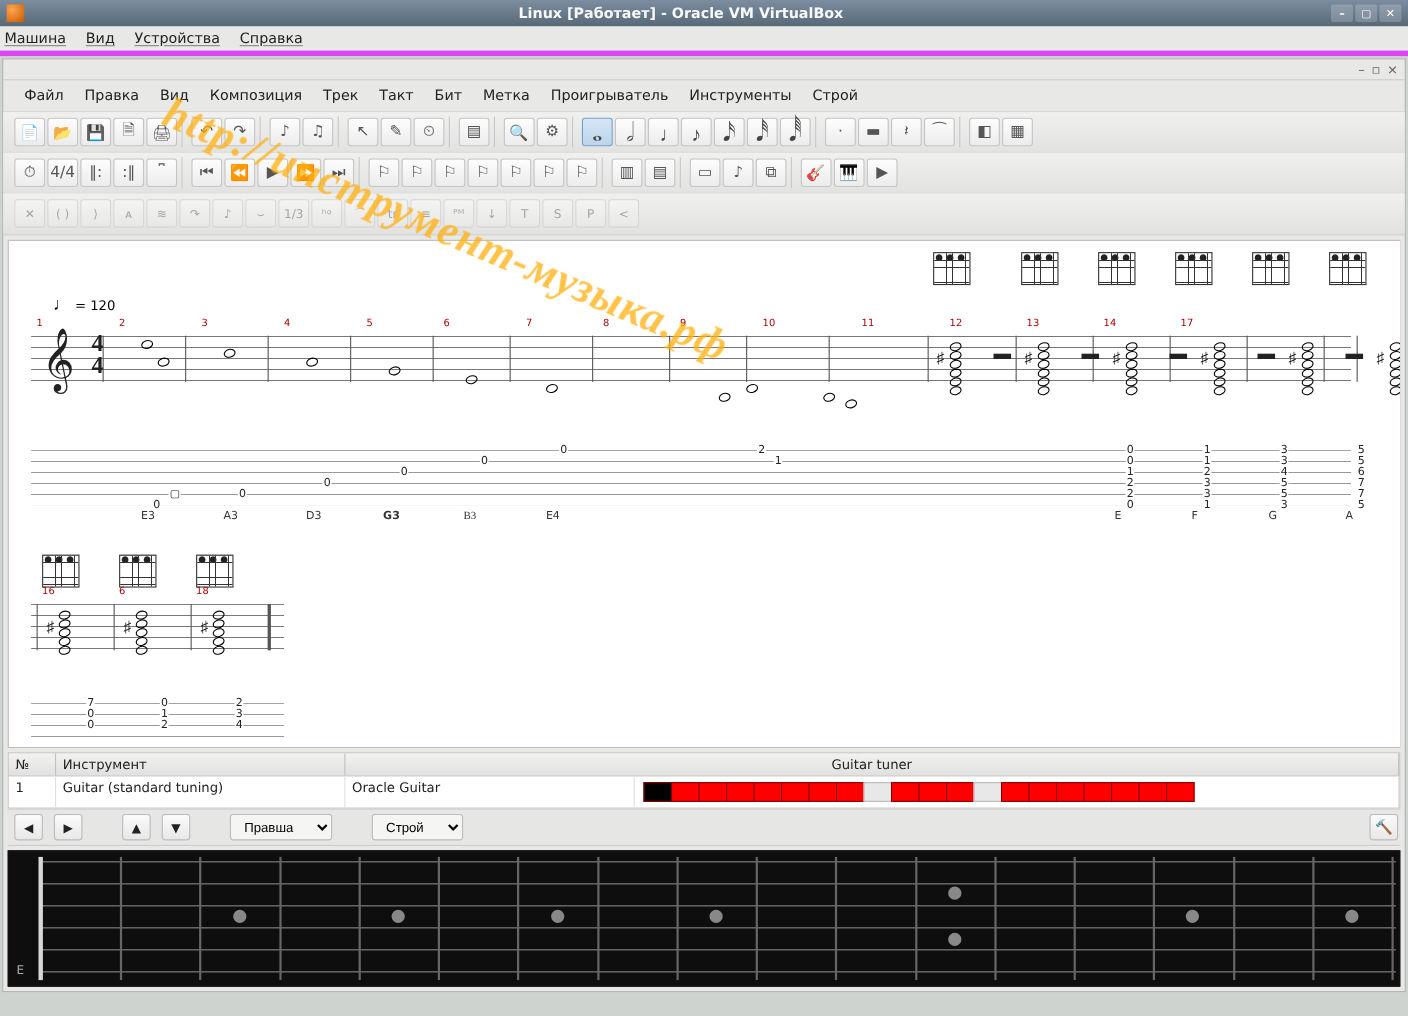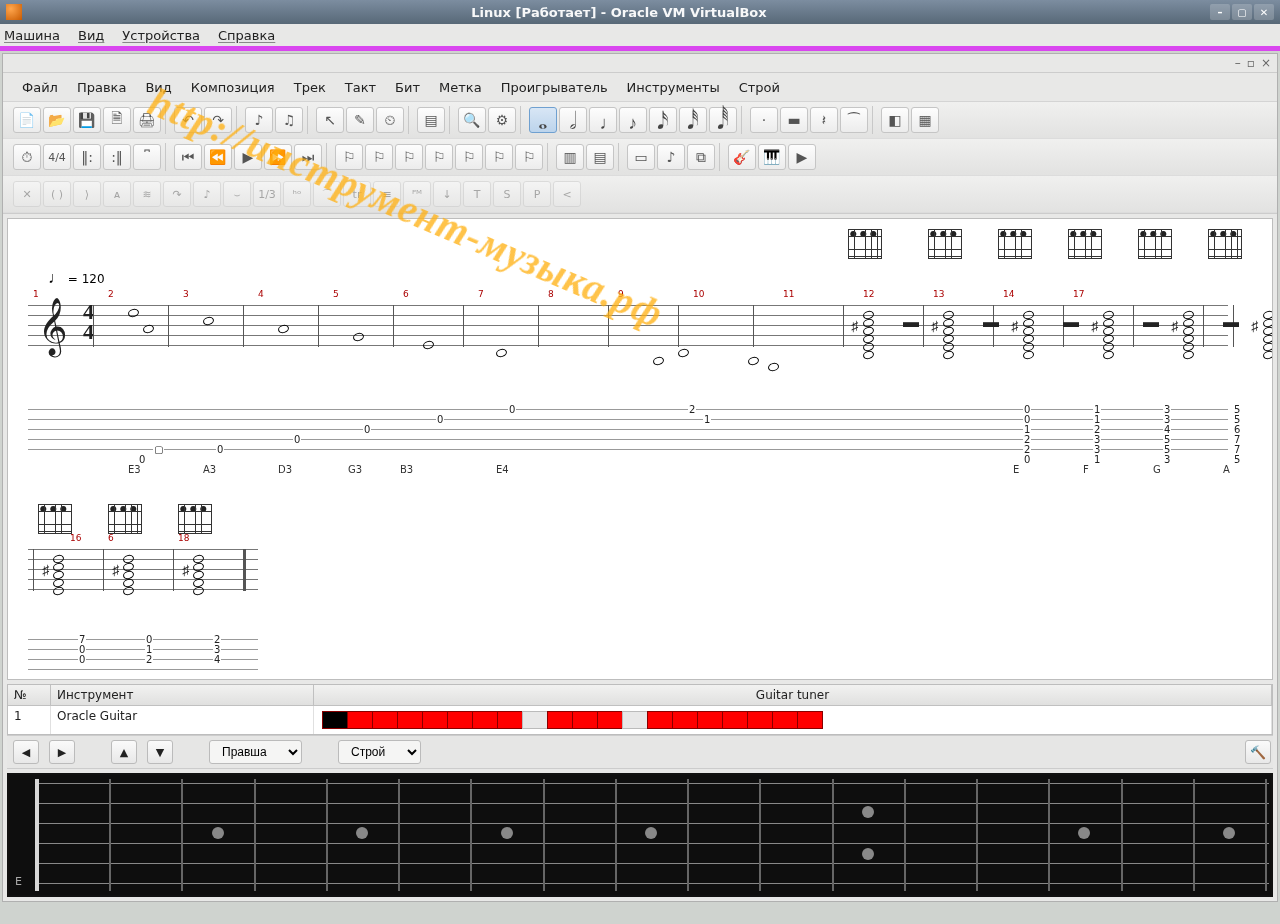--- a/index.html
+++ b/index.html
@@ -187,21 +187,21 @@
           </div>
         <div class="grp" id="r1g9">
             <div class="btn">◧</div>
             <div class="btn">▦</div>
           </div>
       </div>
 
       <div class="tb">
         <div class="grp" id="r2g1">
             <div class="btn">⏱</div>
-            <div class="btn" style="font-size: 11px;">4/4</div>
+            <div class="btn" style="font-size: 14px;">4/4</div>
             <div class="btn">‖:</div>
             <div class="btn">:‖</div>
             <div class="btn">⎴</div>
           </div>
         <div class="grp" id="r2g2">
             <div class="btn">⏮</div>
             <div class="btn">⏪</div>
             <div class="btn">▶</div>
             <div class="btn">⏩</div>
             <div class="btn">⏭</div>
@@ -424,22 +424,22 @@
               <div class="tabnum" style="left: 1205px; top: 5px;">5</div>
               <div class="tabnum" style="left: 1205px; top: 15px;">6</div>
               <div class="tabnum" style="left: 1205px; top: 25px;">7</div>
               <div class="tabnum" style="left: 1205px; top: 35px;">7</div>
               <div class="tabnum" style="left: 1205px; top: 45px;">5</div>
             </div>
           <div id="chordnames1">
               <div class="chordname" style="left: 100px;">E3</div>
               <div class="chordname" style="left: 175px;">A3</div>
               <div class="chordname" style="left: 250px;">D3</div>
-              <div class="chordname" style="left: 320px;">G3</div>
-              <div class="chordname" style="left: 372px;">B3</div>
+              <div class="chordname" style="left: 320px; font-weight: bold;">G3</div>
+              <div class="chordname" style="left: 393px; font-family: Liberation Serif, serif;">B3</div>
               <div class="chordname" style="left: 468px;">E4</div>
               <div class="chordname" style="left: 985px;">E</div>
               <div class="chordname" style="left: 1055px;">F</div>
               <div class="chordname" style="left: 1125px;">G</div>
               <div class="chordname" style="left: 1195px;">A</div>
             </div>
         </div>
 
         <div id="chord-dias-2">
             <div class="chord-dia" style="left: 30px; top: 285px;">
@@ -452,21 +452,21 @@
             </div>
             <div class="chord-dia" style="left: 170px; top: 285px;">
               <div class="dots">●●●</div>
               <div class="grid"></div>
             </div>
           </div>
 
         <div class="staff" style="top:330px;width:230px">
           <div class="lines"></div>
           <div id="staff2-bars">
-              <div class="barnum" style="left: 10px; margin-left: 32px;">16</div>
+              <div class="barnum" style="left: 10px;">16</div>
               <div class="barline" style="left: 5px;"></div>
               <div class="barnum" style="left: 80px;">6</div>
               <div class="barline" style="left: 75px;"></div>
               <div class="barnum" style="left: 150px;">18</div>
               <div class="barline" style="left: 145px;"></div>
               <div class="barline" style="left: 215px; width: 3px;"></div>
             </div>
           <div id="staff2-notes">
               <div class="notehead" style="left: 25px; top: 6px;"></div>
               <div class="notehead" style="left: 25px; top: 14px;"></div>
@@ -507,20 +507,21 @@
     </div>
 
     <div class="tracks">
       <div class="hdr">
         <div class="col-n">№</div>
         <div class="col-inst">Инструмент</div>
         <div class="col-tuner">Guitar tuner</div>
       </div>
       <div class="row">
         <div class="col-n">1</div>
+        <div class="col-name">Guitar (standard tuning)</div>
         <div class="col-inst">Oracle Guitar</div>
         <div class="col-tuner">
             <div class="tuner-cells" id="tuner-cells">
               <div class="cell blk"></div>
               <div class="cell"></div>
               <div class="cell"></div>
               <div class="cell"></div>
               <div class="cell"></div>
               <div class="cell"></div>
               <div class="cell"></div>

